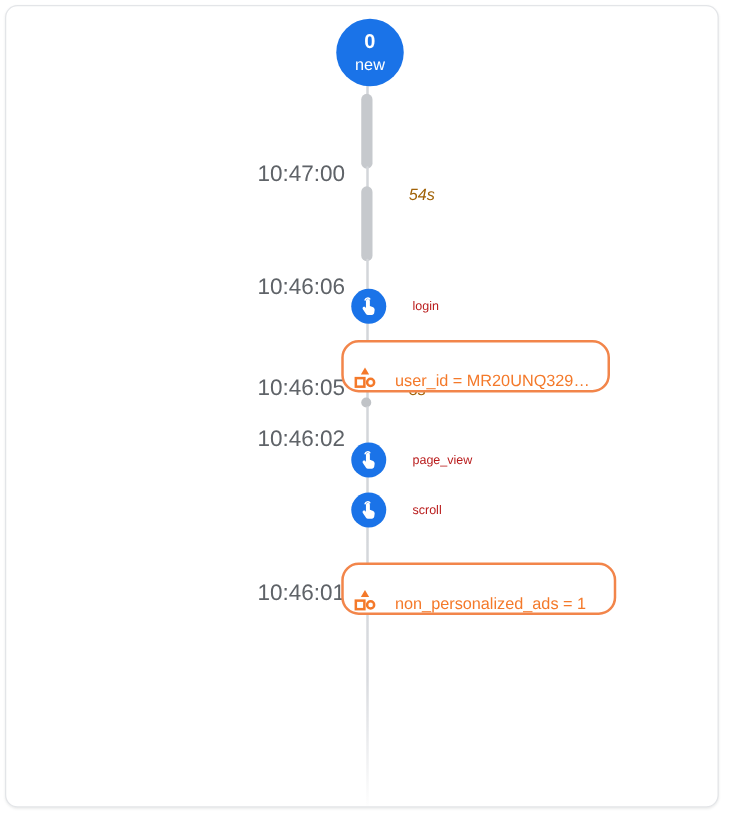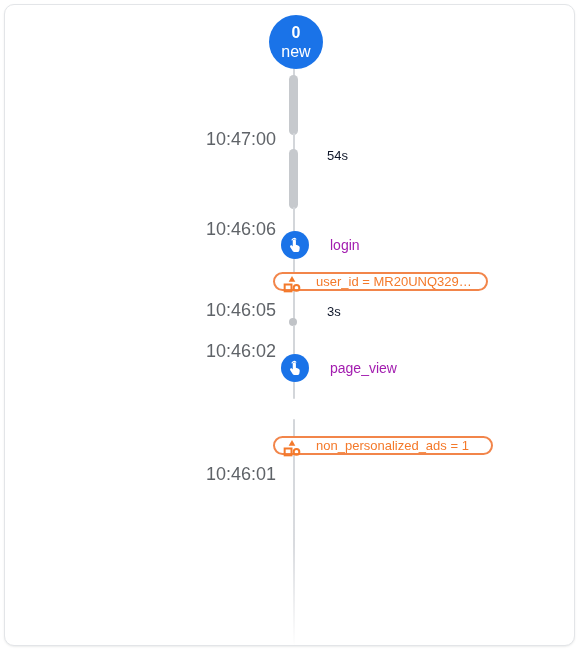--- a/index.html
+++ b/index.html
@@ -78,21 +78,21 @@
     align-items: center;
     justify-content: center;
     line-height: 1;
   }
   .head-count {
     font-size: 16px;
     font-weight: bold;
     letter-spacing: .2px;
   }
   .head-label {
-    font-size: 16px;
+    font-size: 13px;
     margin-top: 3px;
   }
 
   
   .ts {
     position: absolute;
     right: 100%;
     width: 100px;
     text-align: right;
     font-size: 18px;
@@ -103,21 +103,22 @@
     position: absolute;
     left: 271px;
     height: 0;
   }
 
   
   .gap-label {
     position: absolute;
     left: 322px;
     font-size: 13px;
-    color: #0f172a;
+    font-style: italic;
+    color: #a16207;
     white-space: nowrap;
   }
 
   
   .event {
     position: absolute;
     left: 276px;
     display: flex;
     align-items: center;
   }
@@ -127,32 +128,32 @@
     border-radius: 50%;
     background: #1a73e8;
     display: flex;
     align-items: center;
     justify-content: center;
     flex: 0 0 auto;
   }
   .event-icon svg { display: block; }
   .event-name {
     margin-left: 21px;
-    font-size: 14px;
-    color: #a21caf;
+    font-size: 10px;
+    color: #b91c1c;
     white-space: nowrap;
   }
 
   
   .pill {
     position: absolute;
     left: 268px;
-    height: 19px;
+    height: 42px;
     display: inline-flex;
-    align-items: flex-start;
+    align-items: flex-end;
     border: 2px solid #f2854a;
     border-radius: 14px;
     background: #ffffff;
     padding: 0 14px 0 7px;
     box-sizing: border-box;
   }
   .pill-icon {
     width: 20px;
     height: 20px;
     flex: 0 0 auto;
@@ -218,31 +219,40 @@
       </div>
       <div class="event" style="top: 349px; align-items: center;">
         <span class="event-icon">
           <svg width="18" height="18" viewBox="0 0 24 24">
             <path fill="none" stroke="#ffffff" stroke-width="1.6" stroke-linecap="round" d="M8.1 5.3a3 3 0 0 1 5-1.1"></path>
             <path fill="#ffffff" d="M9 11.2V6.3a2.1 2.1 0 1 1 4.2 0v5.5l2.9.9c1.5.5 2.4 1.9 2.2 3.4l-.5 3.2c-.2 1.2-1.2 2-2.4 2h-4.3c-.8 0-1.6-.4-2-1.1l-3.4-5.1c-.5-.8-.3-1.8.4-2.3.6-.5 1.5-.4 2.1.1L9 14z"></path>
           </svg>
         </span>
         <span class="event-name">page_view</span>
       </div>
+      <div class="event" style="top: 389px;">
+        <span class="event-icon">
+          <svg width="18" height="18" viewBox="0 0 24 24">
+            <path fill="none" stroke="#ffffff" stroke-width="1.6" stroke-linecap="round" d="M8.1 5.3a3 3 0 0 1 5-1.1"></path>
+            <path fill="#ffffff" d="M9 11.2V6.3a2.1 2.1 0 1 1 4.2 0v5.5l2.9.9c1.5.5 2.4 1.9 2.2 3.4l-.5 3.2c-.2 1.2-1.2 2-2.4 2h-4.3c-.8 0-1.6-.4-2-1.1l-3.4-5.1c-.5-.8-.3-1.8.4-2.3.6-.5 1.5-.4 2.1.1L9 14z"></path>
+          </svg>
+        </span>
+        <span class="event-name">scroll</span>
+      </div>
       <div class="pill" style="top: 267px; width: 215px;">
         <span class="pill-icon">
           <svg width="20" height="20" viewBox="0 0 24 24">
             <path d="M12 2.5 L16 9.2 L8 9.2 Z" fill="#f4792a"></path>
             <rect x="3.2" y="12.6" width="8.2" height="8.2" fill="none" stroke="#f4792a" stroke-width="2.4"></rect>
             <circle cx="17.4" cy="16.7" r="3.4" fill="none" stroke="#f4792a" stroke-width="2.4"></circle>
           </svg>
         </span>
         <span class="pill-text">user_id = MR20UNQ329…</span>
       </div>
-      <div class="pill" style="top: 431px; width: 220px;">
+      <div class="pill" style="top: 445px; width: 220px;">
         <span class="pill-icon">
           <svg width="20" height="20" viewBox="0 0 24 24">
             <path d="M12 2.5 L16 9.2 L8 9.2 Z" fill="#f4792a"></path>
             <rect x="3.2" y="12.6" width="8.2" height="8.2" fill="none" stroke="#f4792a" stroke-width="2.4"></rect>
             <circle cx="17.4" cy="16.7" r="3.4" fill="none" stroke="#f4792a" stroke-width="2.4"></circle>
           </svg>
         </span>
         <span class="pill-text">non_personalized_ads = 1</span>
       </div>
     </div>

